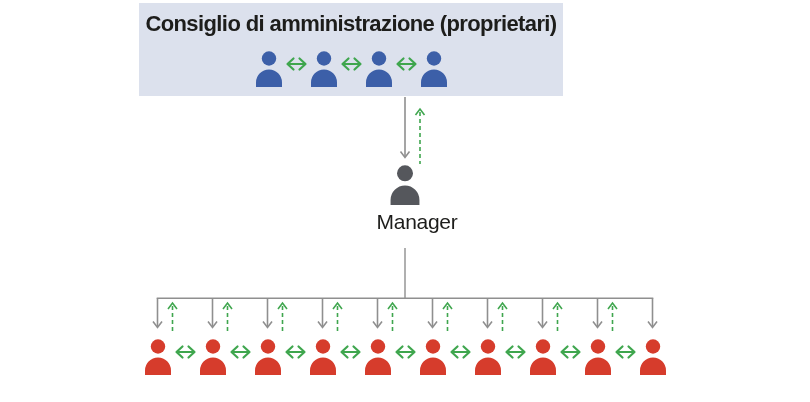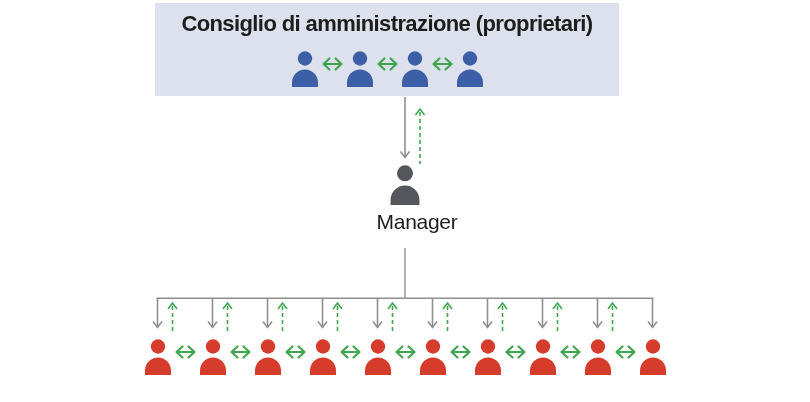--- a/index.html
+++ b/index.html
@@ -1,21 +1,21 @@
 <!DOCTYPE html>
 <html><head>
 <meta charset="utf-8">
 <style>
   html,body{margin:0;padding:0;background:#ffffff;}
   .canvas{
     position:relative;width:810px;height:402px;background:#ffffff;
     font-family:"Liberation Sans",sans-serif;color:#1d1d1b;overflow:hidden;
   }
   #connectors{position:absolute;left:0;top:0;}
-  .board-box{position:absolute;left:155px;top:3px;width:464px;height:93px;}
+  .board-box{position:absolute;left:139px;top:3px;width:424px;height:93px;}
   .board-title{
     margin-top:8px;text-align:center;font-size:22px;font-weight:600;
     letter-spacing:-0.6px;line-height:26px;
   }
   .board-row{display:flex;justify-content:center;align-items:center;margin-top:14px;}
   .board-row svg,.emp-row svg{display:block;}
   .manager-icon-wrap{position:absolute;left:50%;top:165px;transform:translateX(-50%);}
   .manager-icon-wrap svg{display:block;}
   .label{position:absolute;left:0;width:100%;text-align:center;font-size:21px;
     font-weight:400;letter-spacing:-0.3px;line-height:25px;padding-left:12px;}

